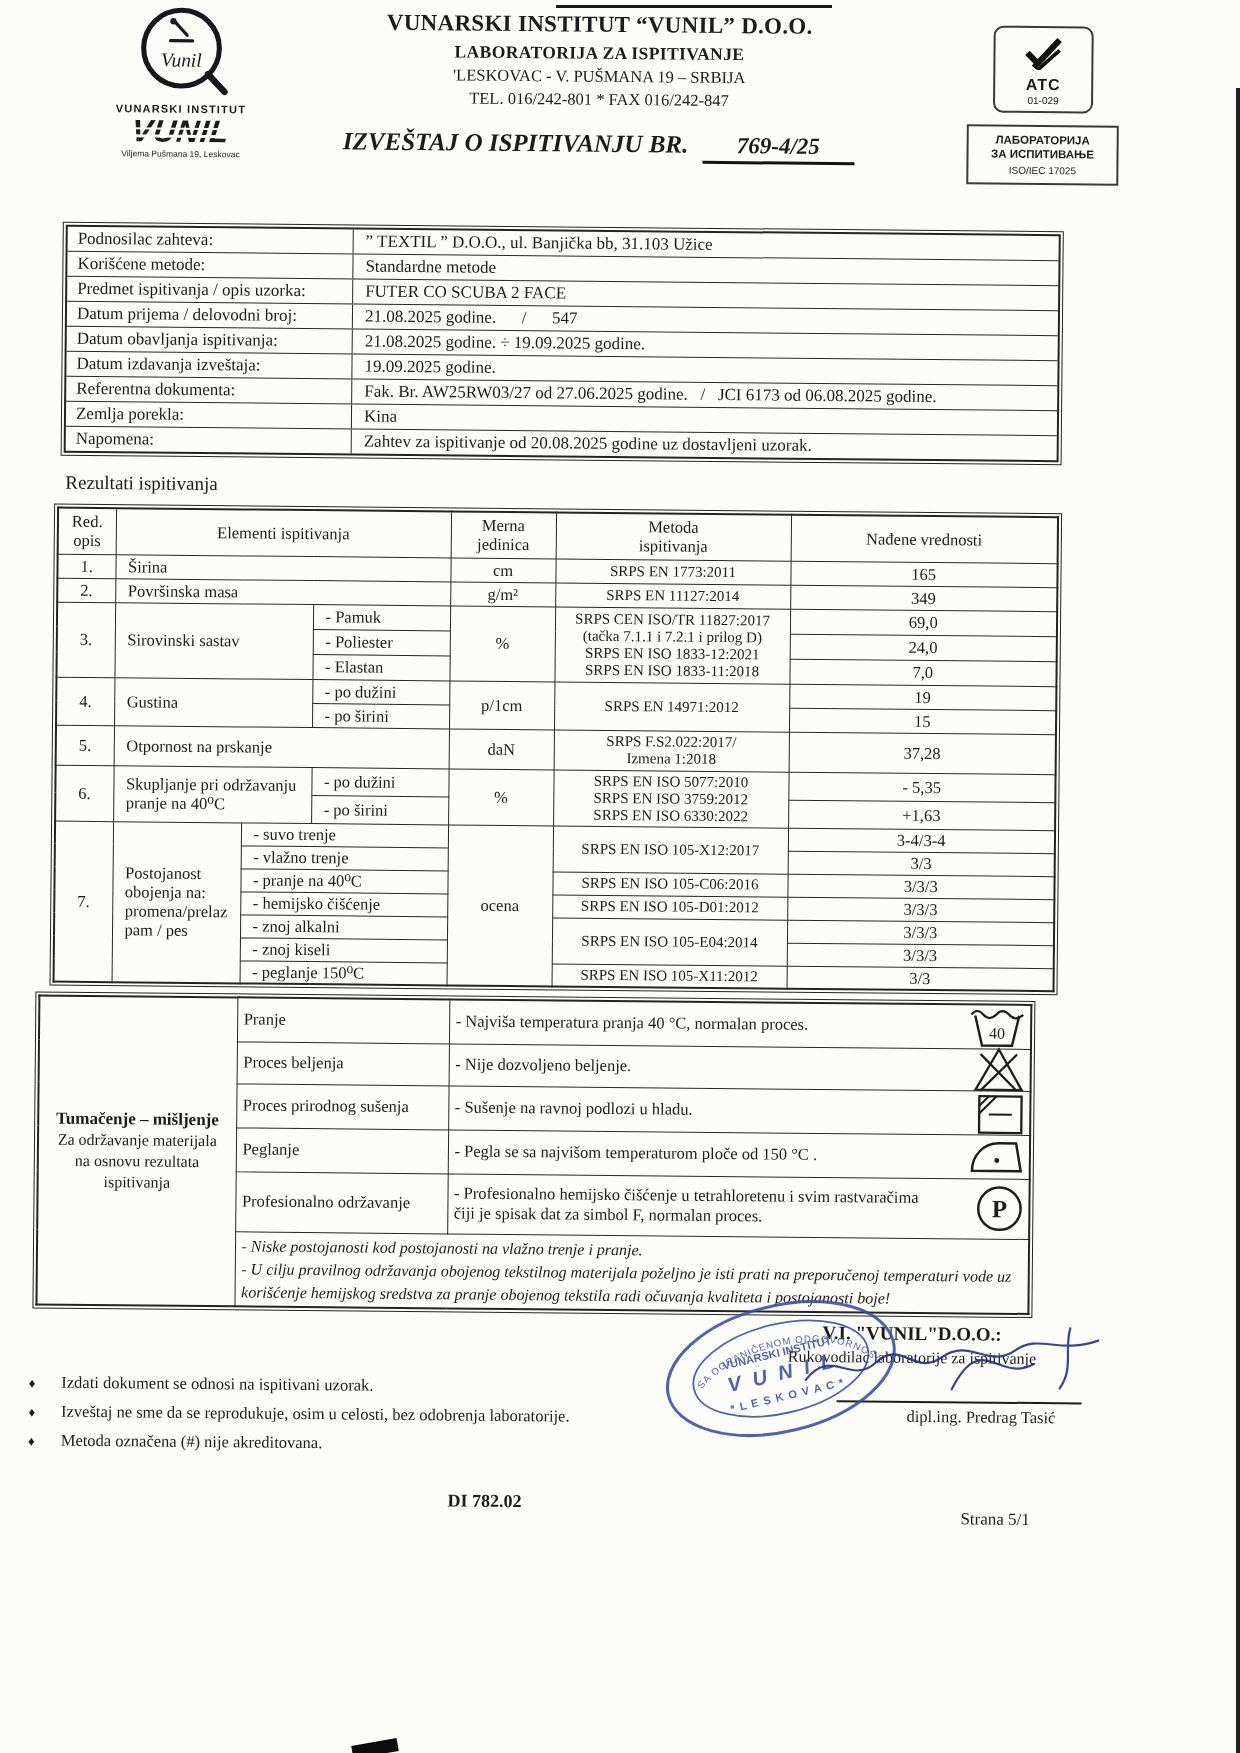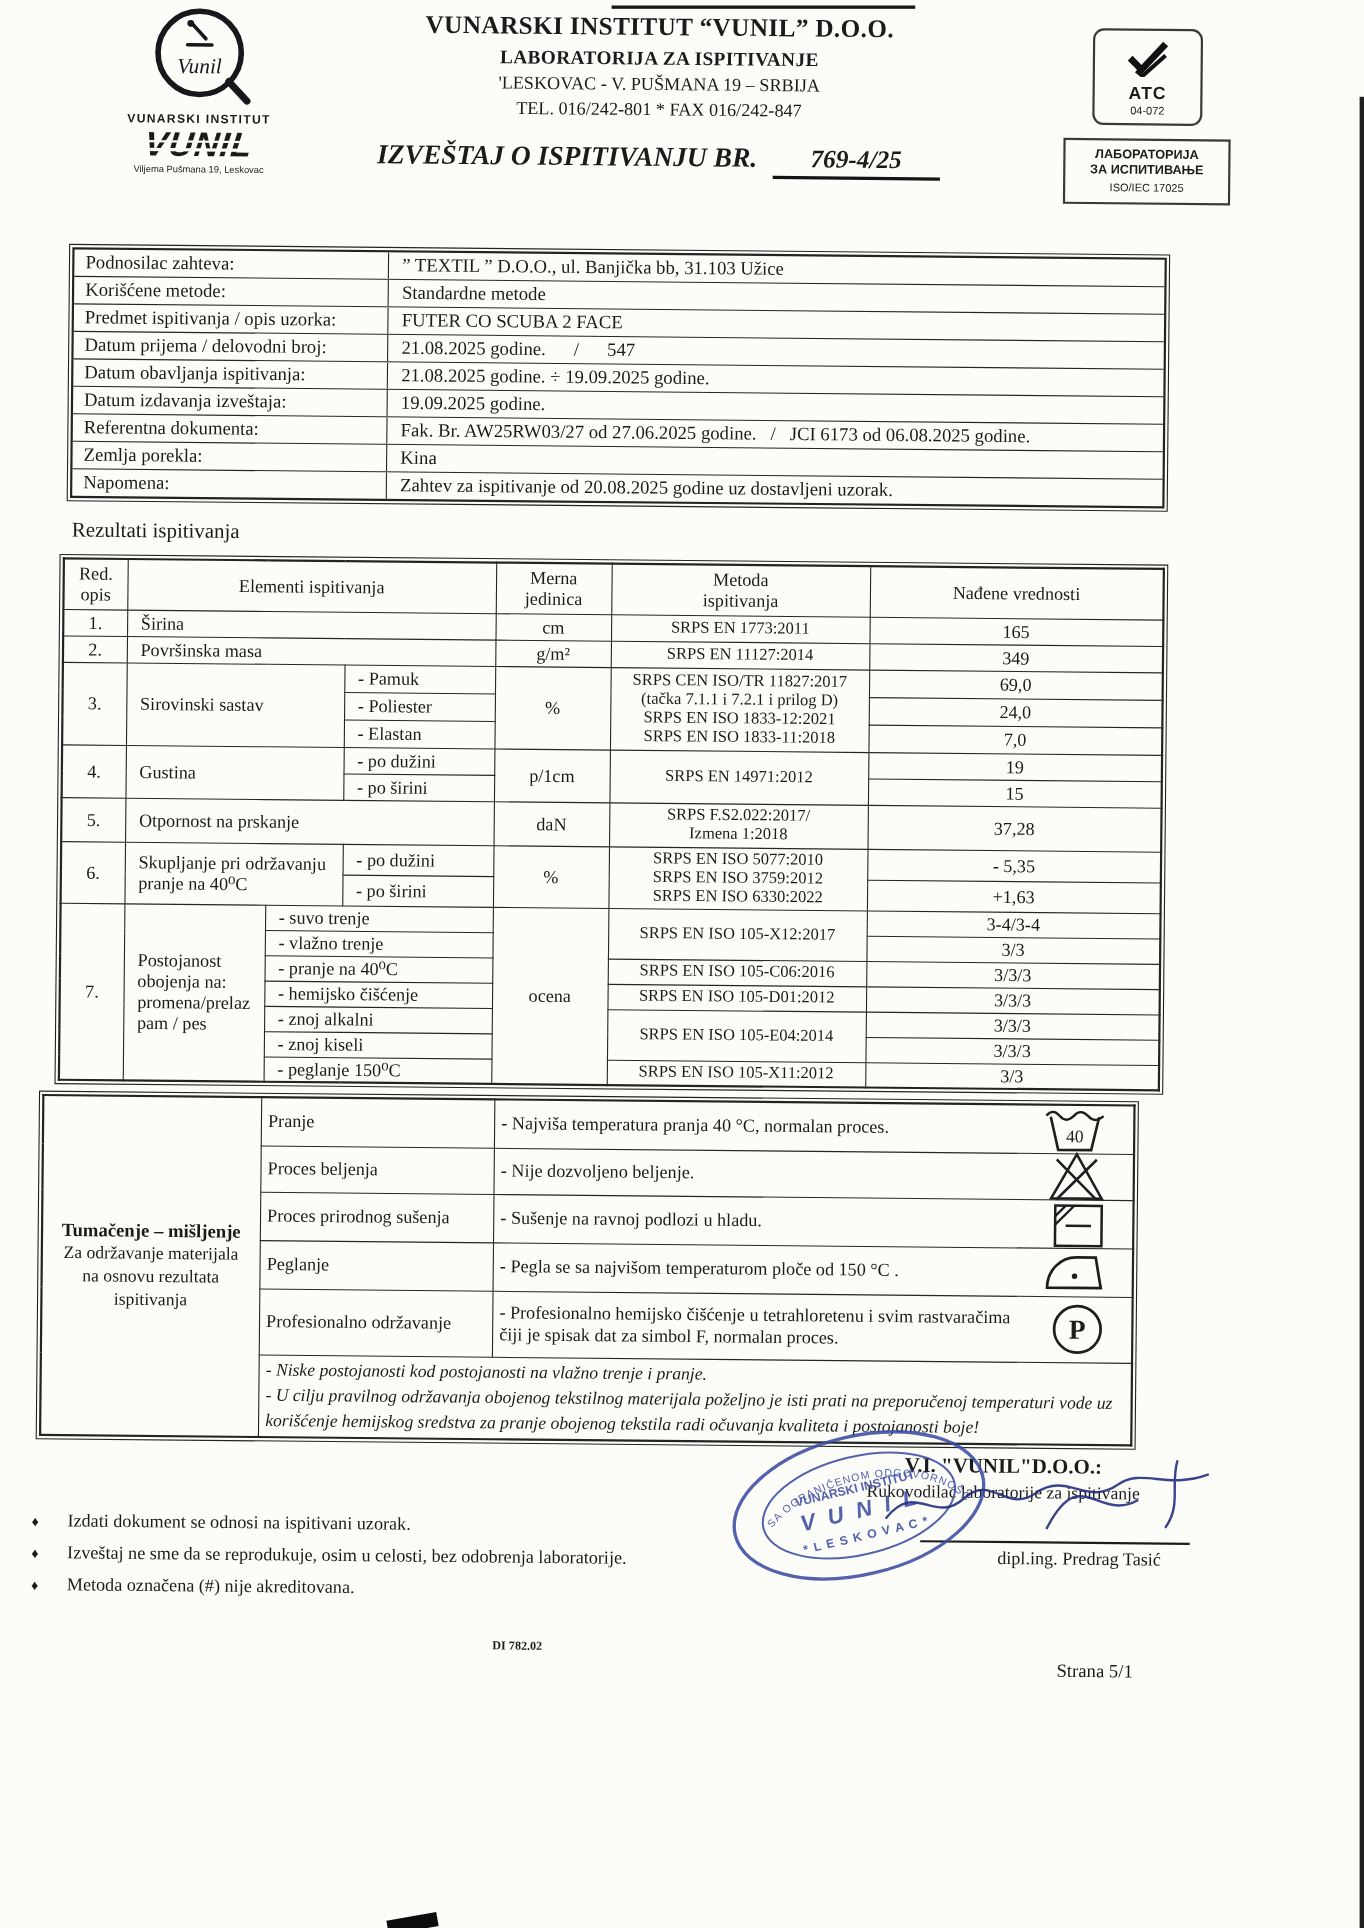--- a/index.html
+++ b/index.html
@@ -58,21 +58,21 @@
   tr.h40>td{height:40px;} tr.h28>td{height:28px;} tr.h23>td{height:23px;}
 
   
   .ctab{position:absolute;left:48px;top:1000px;width:992px;font-size:16.5px;table-layout:fixed;}
   .ctab td{border:1.6px solid #262626;vertical-align:middle;padding:2px 6px;}
   .tleft{text-align:center;line-height:21px;}
   .tt{font-weight:bold;font-size:17px;}
   .ts{font-size:16px;}
   .clabel{padding-left:10px;}
   .cdesc{position:relative;padding-left:12px;padding-right:74px;}
-  .sym{position:absolute;right:24px;top:50%;transform:translateY(-50%);line-height:0;}
+  .sym{position:absolute;right:4px;top:50%;transform:translateY(-50%);line-height:0;}
   .cnotes{font-style:italic;font-size:16px;padding:6px 10px 8px 14px;line-height:23px;}
   tr.ch44>td{height:44px;} tr.ch42>td{height:42px;} tr.ch60>td{height:60px;}
 
   
   .sig{position:absolute;left:755px;top:1320px;width:340px;}
   .sig-company{font-weight:bold;font-size:19px;text-align:center;}
   .sig-role{font-size:16px;text-align:center;margin-top:4px;}
   .sig-line{margin:34px 0 0 95px;border-top:2px solid #1c1c1c;}
   .sig-name{font-size:16.5px;text-align:right;padding-right:26px;margin-top:4px;}
   .stamp{position:absolute;left:668px;top:1296px;width:252px;height:142px;transform:rotate(-14deg);opacity:.88;}
@@ -80,21 +80,21 @@
   .st1{font-size:11px;font-weight:bold;}
   .st2{font-size:20px;font-weight:bold;font-style:italic;letter-spacing:3px;}
   .st3{font-size:11px;font-weight:bold;letter-spacing:1px;}
   .starc{font-size:9.5px;letter-spacing:1px;}
   .scrib{position:absolute;left:815px;top:1314px;width:305px;height:92px;}
 
   
   .fns{position:absolute;left:42px;top:1378px;font-size:16.5px;}
   .fn{display:flex;align-items:baseline;margin-bottom:9px;}
   .fn .dia{font-size:13px;margin-right:26px;}
-  .fcode{position:absolute;left:462px;top:1492px;font-weight:bold;font-size:11px;}
+  .fcode{position:absolute;left:462px;top:1492px;font-weight:bold;font-size:18px;}
   .fpage{position:absolute;left:975px;top:1506px;font-size:17px;}
 
   .symline{stroke:#1e1e1e;fill:none;}
 </style>
 </head>
 <body>
 
 <div class="page">
   <div class="art-top"></div>
   <div class="art-right"></div>
@@ -125,21 +125,21 @@
       </div>
     </div>
 
     <div class="atc">
       <div class="atc-top">
         <svg width="46" height="34" viewBox="0 0 46 36">
           <path d="M6 18 L17 29 L40 4" stroke="#111" stroke-width="6.5" fill="none" stroke-linejoin="round"></path>
           <path d="M12 30 L18 35 L40 15" stroke="#111" stroke-width="4" fill="none" stroke-linejoin="round"></path>
         </svg>
         <div class="atc-name">ATC</div>
-        <div class="atc-code">04-072</div>
+        <div class="atc-code">01-029</div>
       </div>
       <div class="atc-bottom">
         <div>ЛАБОРАТОРИЈА</div>
         <div>ЗА ИСПИТИВАЊЕ</div>
         <div class="atc-iso">ISO/IEC 17025</div>
       </div>
     </div>
 
     <div class="info-table dbl">
       <div class="irow">

